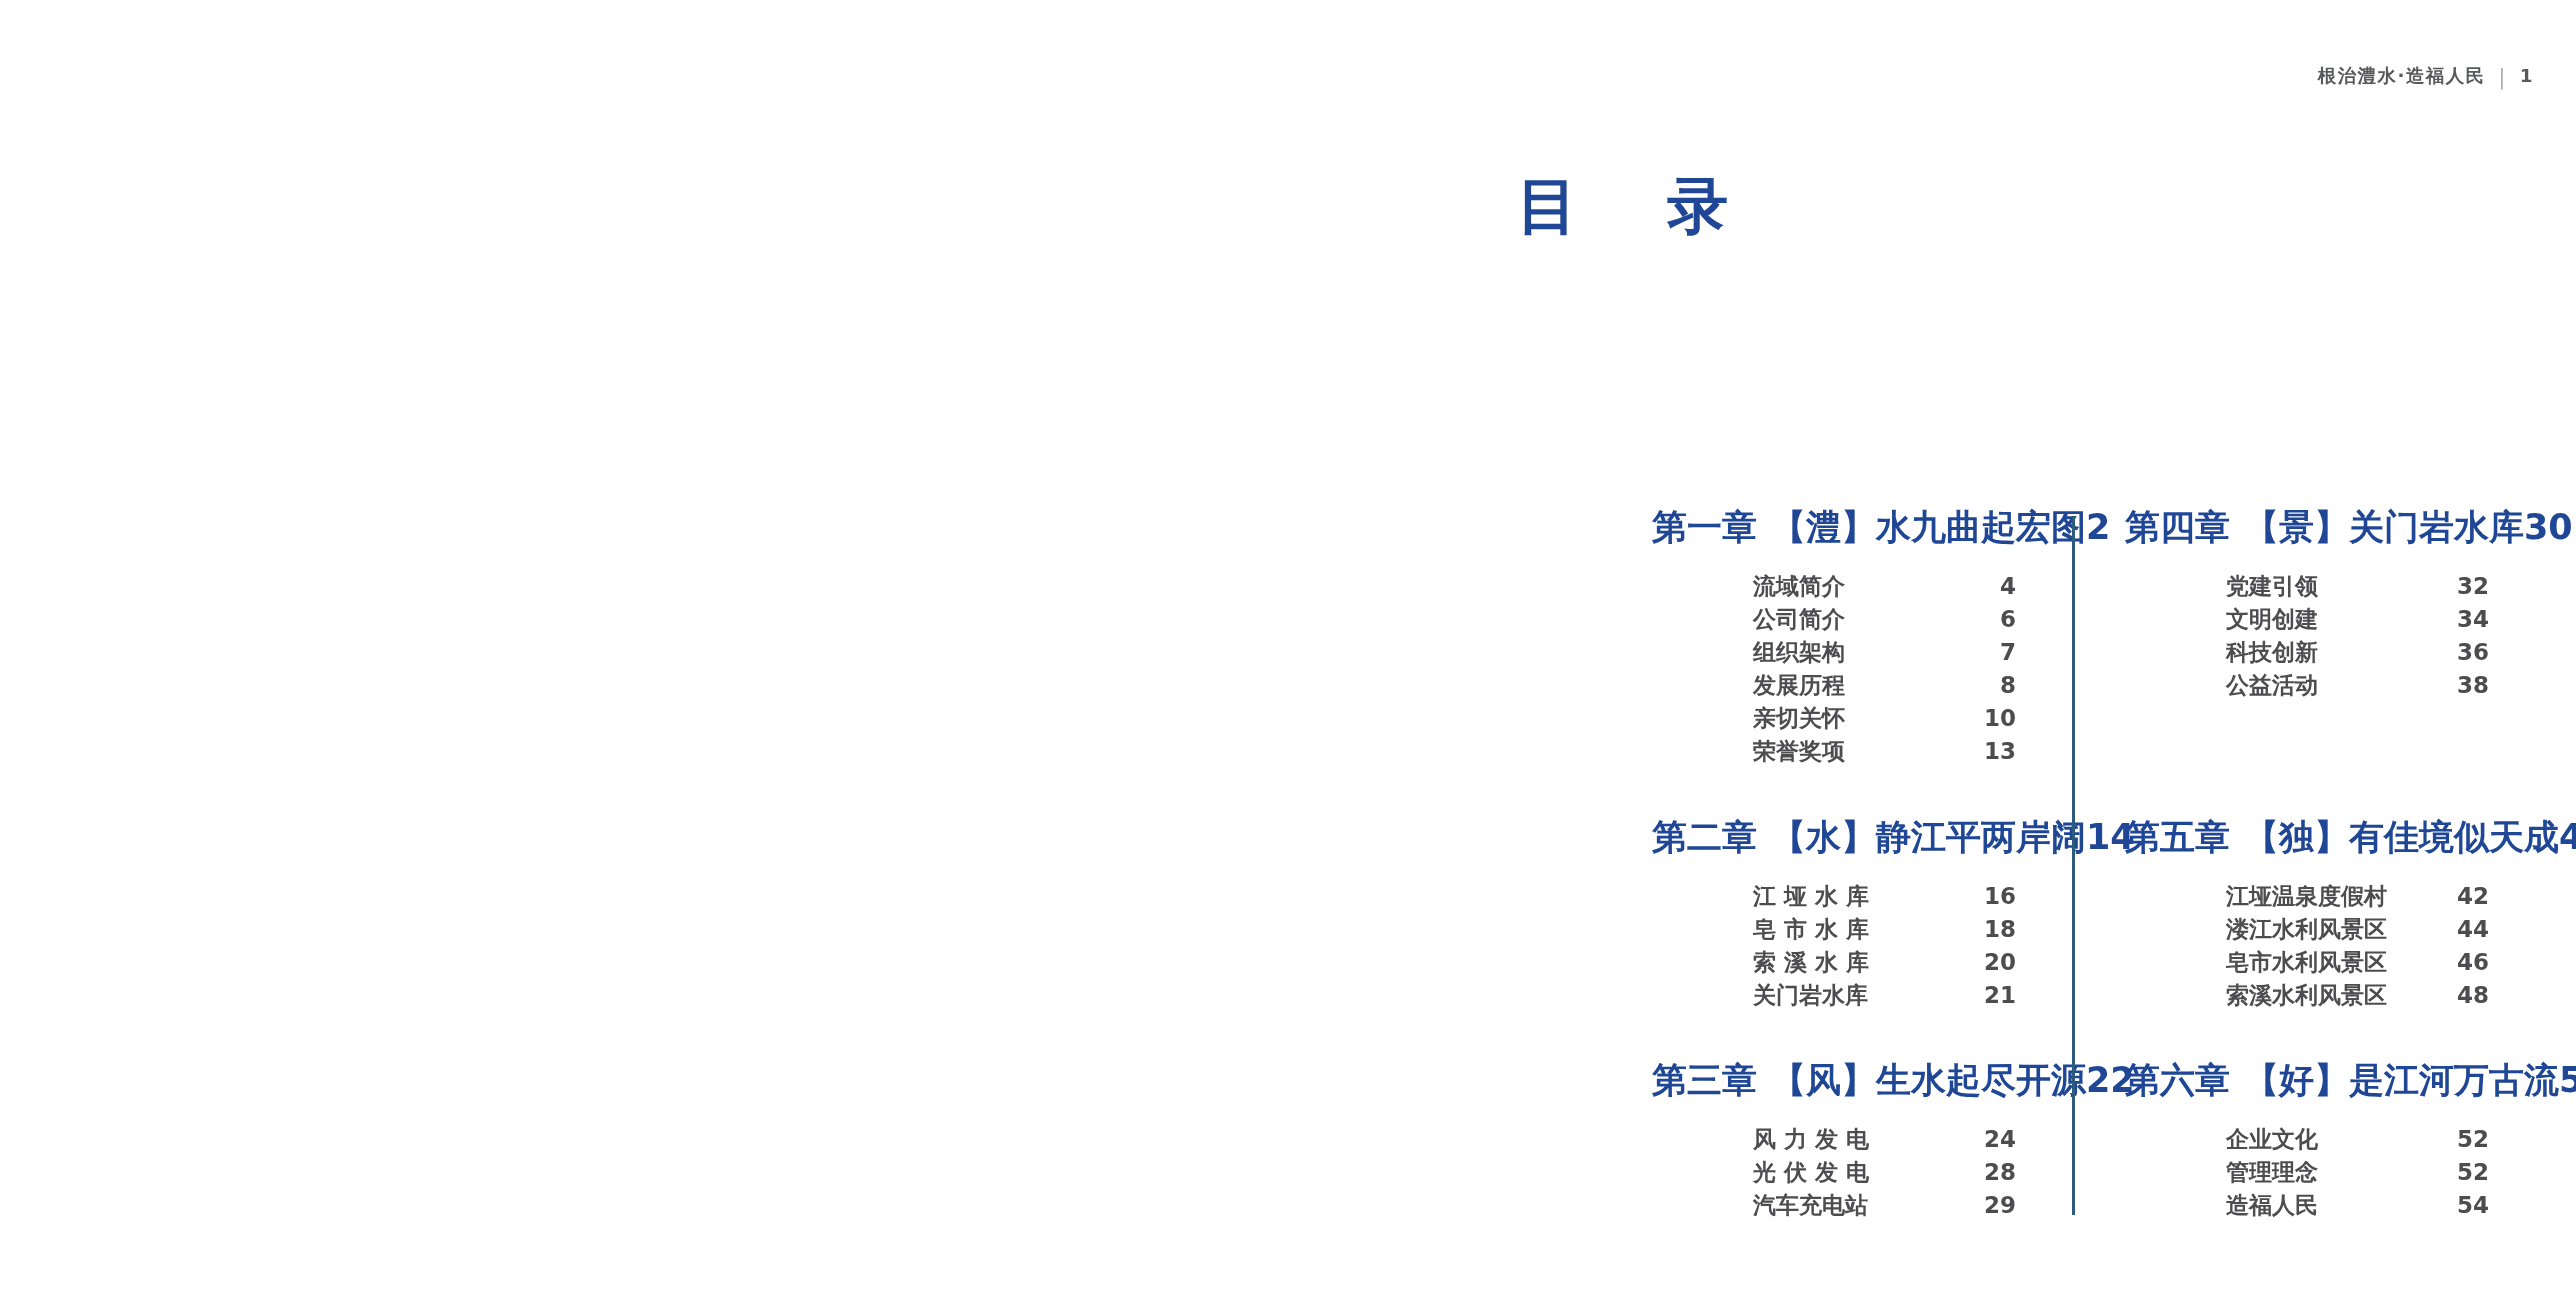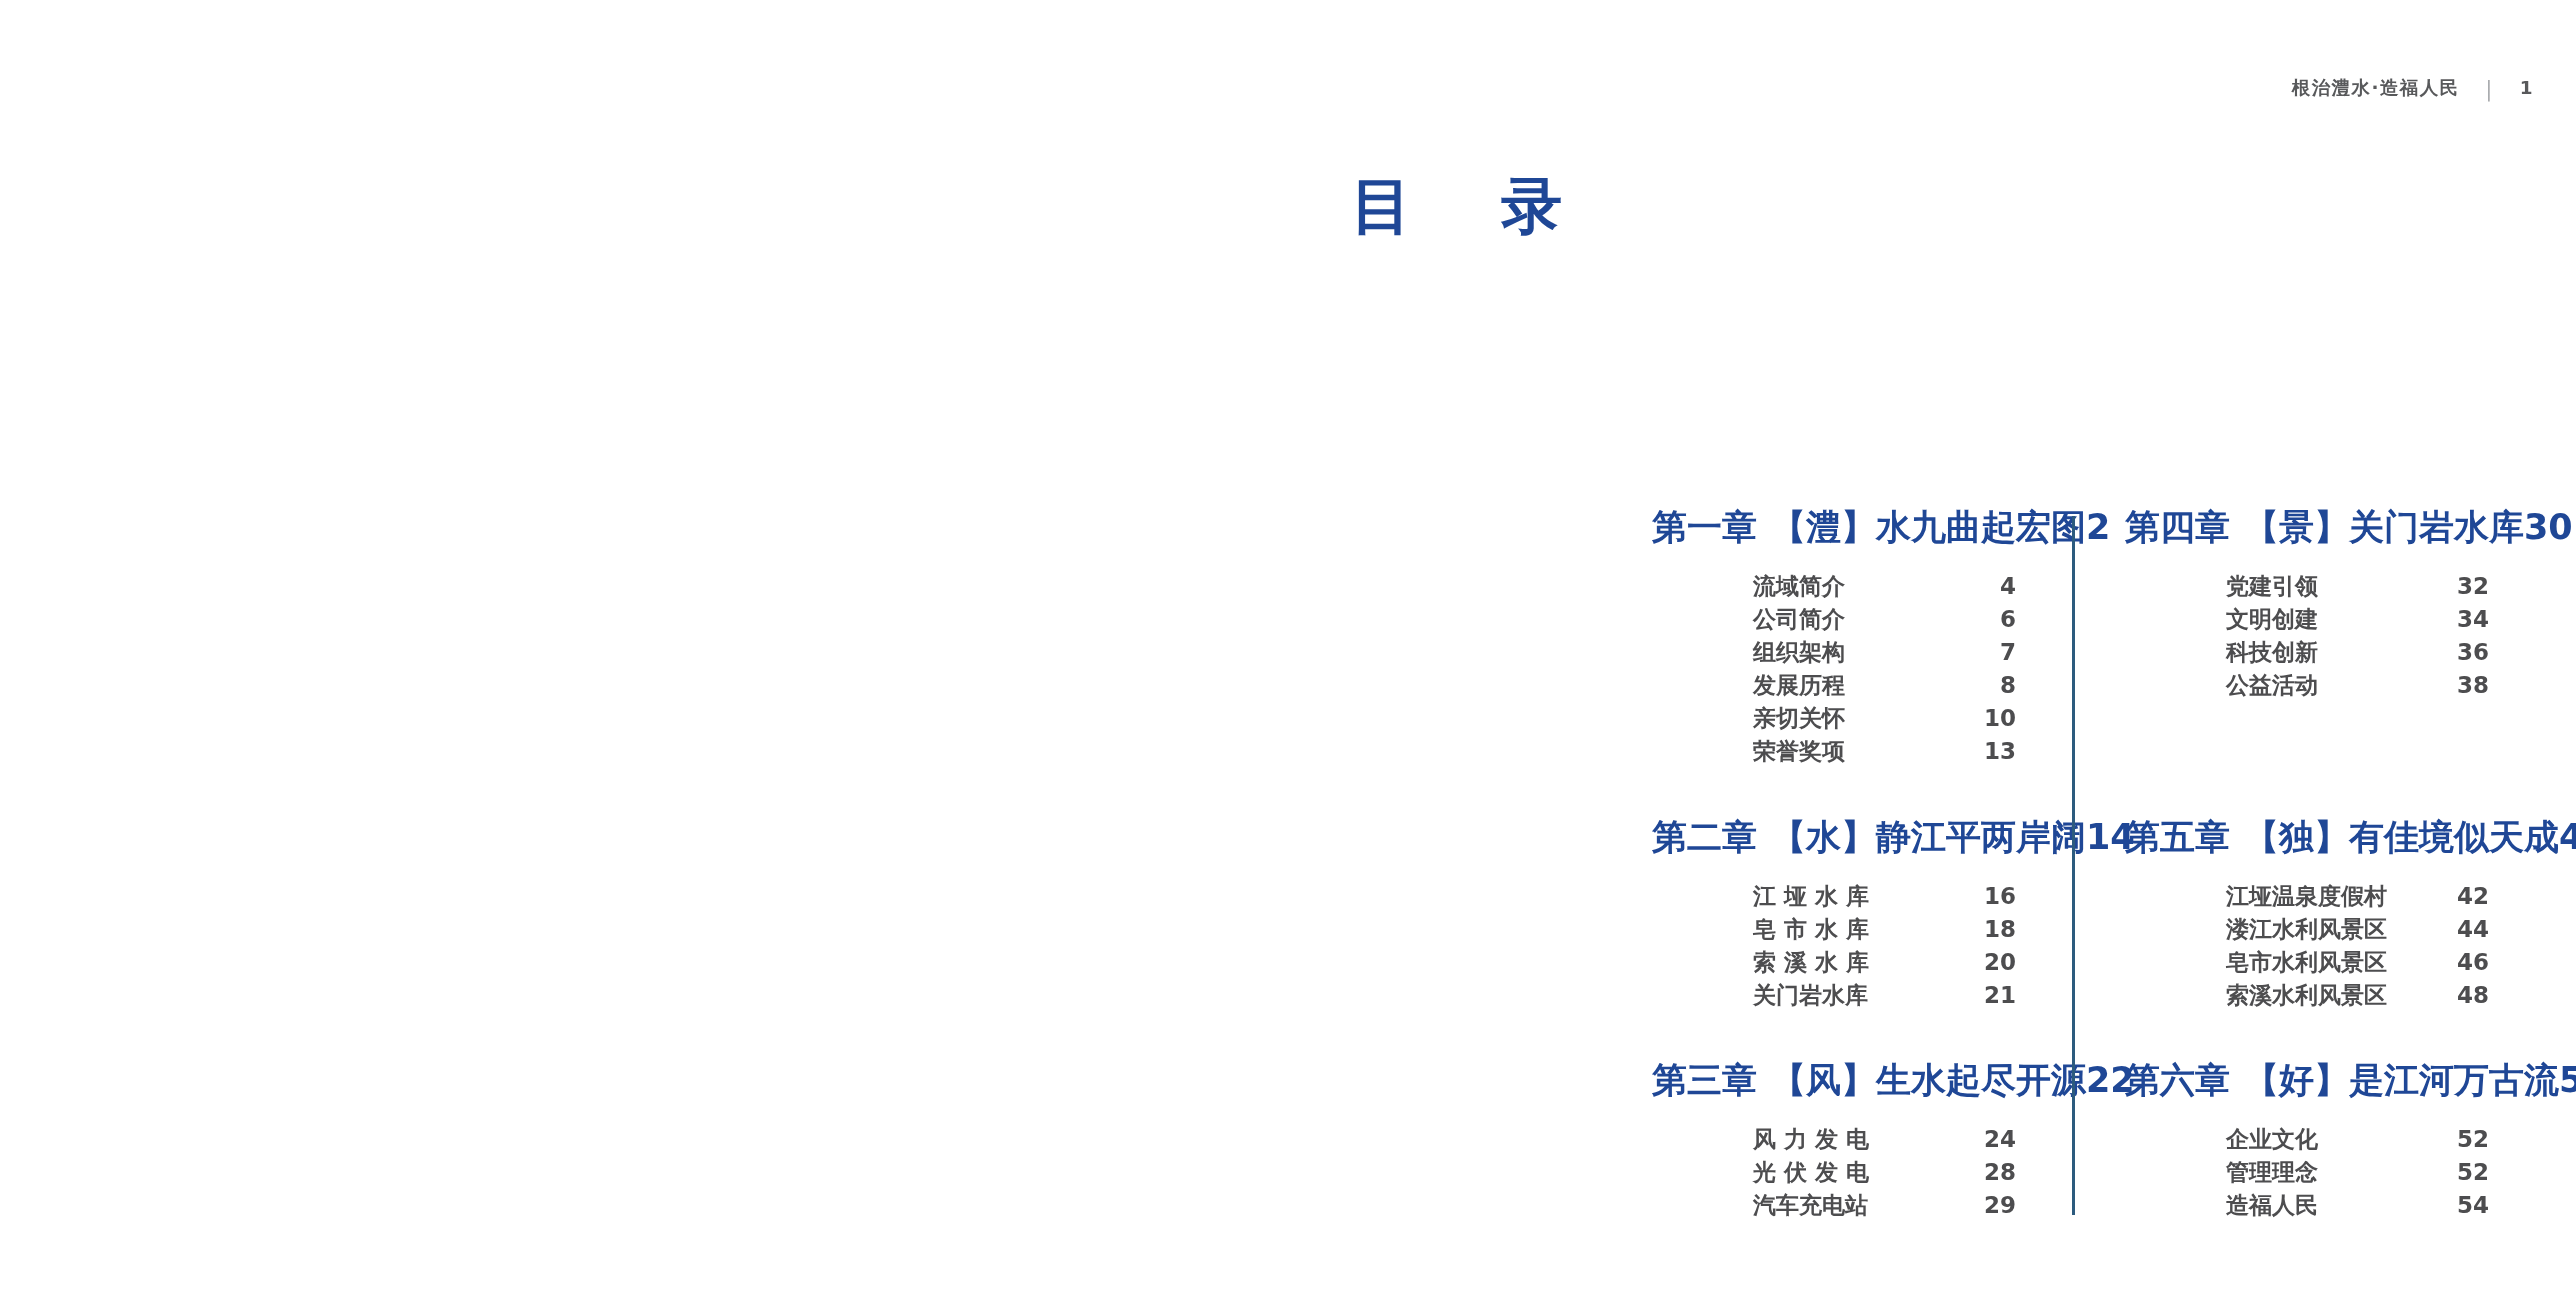--- a/index.html
+++ b/index.html
@@ -9,40 +9,40 @@
     height: 1306px;
     background: #ffffff;
     overflow: hidden;
     font-family: "DejaVu Sans", "Liberation Sans", sans-serif;
     font-weight: 700;
   }
 
   
   .page-header {
     position: absolute;
-    top: 75px;
+    top: 63px;
     right: 42px;
     display: flex;
     align-items: center;
-    gap: 26px;
+    gap: 13px;
     font-size: 18.4px;
     letter-spacing: 1.5px;
     color: var(--header-gray, #58595B);
   }
   .page-header .sep {
     font-weight: 400;
     color: #a7a9ac;
     font-size: 20px;
     transform: scaleY(1.1);
   }
 
   
   .doc-title {
     position: absolute;
-    left: 1351px;
+    left: 1517px;
     top: 172px;
     margin: 0;
     font-size: 61px;
     line-height: 68px;
     letter-spacing: 34px;
     color: var(--accent-blue, #1F4796);
     font-weight: 700;
     white-space: nowrap;
     text-align: center;
   }

